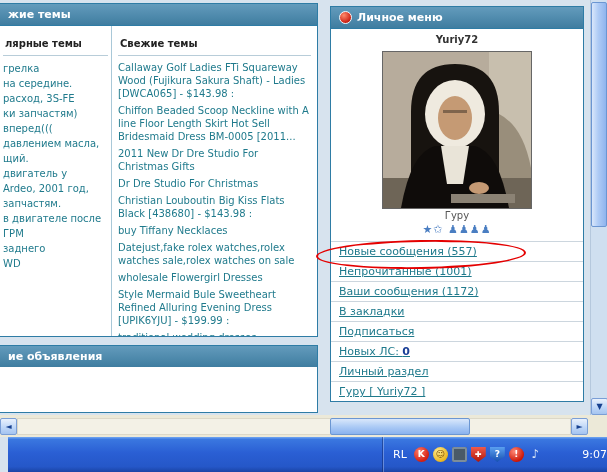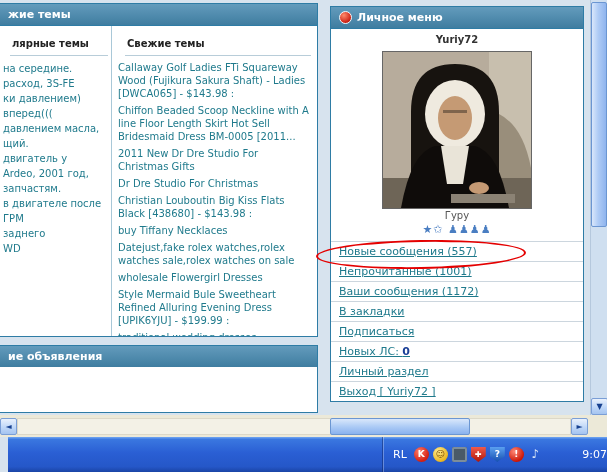--- a/index.html
+++ b/index.html
@@ -17,21 +17,21 @@
     padding:4px 8px;border:1px solid var(--panel-border);border-bottom:none;
     display:flex;align-items:center;gap:5px;
   }
 
   
   .left-panel{position:absolute;left:0;top:3px;width:318px;}
   .left-panel .panel-header{border-left:none;text-align:right;}
   .topics-table{background:#fff;border:1px solid var(--panel-border);border-left:none;height:312px;overflow:hidden;display:flex;}
   .col-popular{width:112px;border-right:1px solid #a9c8d8;padding:0 3px;overflow:hidden;}
   .col-fresh{flex:1;padding:0 6px;overflow:hidden;}
-  .col-header{font-size:10px;font-weight:bold;color:#222;padding:12px 2px 6px;border-bottom:1px solid #b8cdd9;margin-bottom:5px;white-space:nowrap;margin-left:7px;}
+  .col-header{font-size:10px;font-weight:bold;color:#222;padding:12px 2px 6px;border-bottom:1px solid #b8cdd9;margin-bottom:5px;white-space:nowrap;}
   .topic-item{color:var(--link);font-size:10px;line-height:15px;white-space:nowrap;overflow:hidden;cursor:pointer;}
   .fresh-item{color:var(--link);font-size:10px;line-height:13px;margin-bottom:4px;cursor:pointer;}
 
   
   .announce-panel{position:absolute;left:0;top:345px;width:318px;}
   .announce-panel .panel-header{border-left:none;}
   .announce-body{background:#fff;border:1px solid var(--panel-border);border-left:none;border-top:none;height:46px;}
 
   
   .personal-panel{position:absolute;left:330px;top:6px;width:254px;}
@@ -93,26 +93,27 @@
 
   <div class="left-panel">
     <div class="panel-header">
       <span>жие темы</span>
     </div>
     <div class="topics-table">
       <div class="col-popular">
         <div class="col-header">лярные темы</div>
         <div>
 
+            <div class="topic-item">грелка</div>
 
             <div class="topic-item">на середине.</div>
 
             <div class="topic-item">расход, 3S-FE</div>
 
-            <div class="topic-item">ки давлением)</div>
+            <div class="topic-item">ки запчастям)</div>
 
             <div class="topic-item">вперед(((</div>
 
             <div class="topic-item">давлением масла,</div>
 
             <div class="topic-item">щий.</div>
 
             <div class="topic-item">двигатель у</div>
 
             <div class="topic-item">Ardeo, 2001 год,</div>
@@ -203,21 +204,21 @@
           <div class="menu-item"><span>Ваши сообщения (1172)</span><b></b></div>
 
           <div class="menu-item"><span>В закладки</span><b></b></div>
 
           <div class="menu-item"><span>Подписаться</span><b></b></div>
 
           <div class="menu-item"><span>Новых ЛС: </span><b>0</b></div>
 
           <div class="menu-item"><span>Личный раздел</span><b></b></div>
 
-          <div class="menu-item"><span>Выход [ Yuriy72 ]</span><b></b></div>
+          <div class="menu-item"><span>Гуру [ Yuriy72 ]</span><b></b></div>
         </div>
     </div>
   </div>
 
   <div class="annotation-ellipse"></div>
 
   <div class="vscroll">
     <div class="vthumb"></div>
     <div class="sbtn vbtn-down">▼</div>
   </div>

